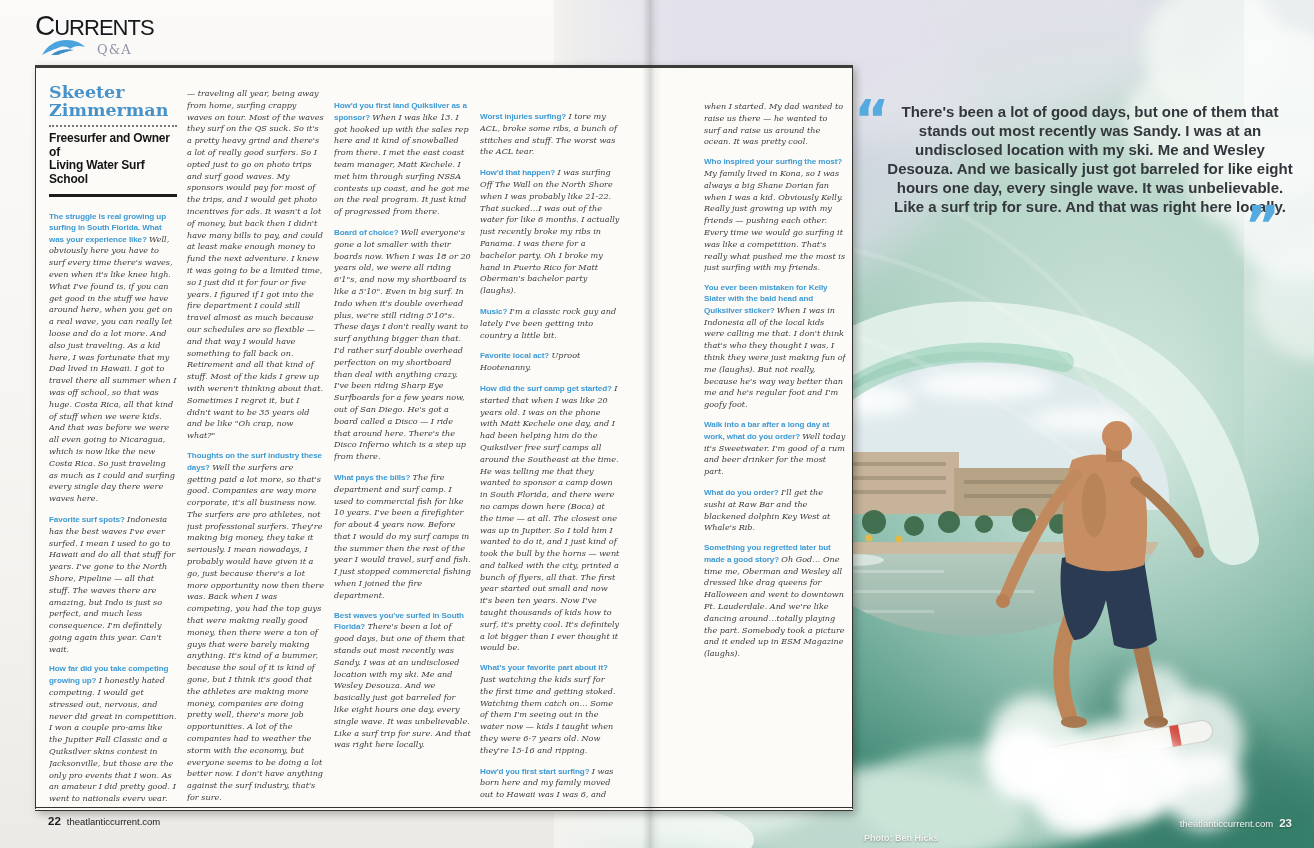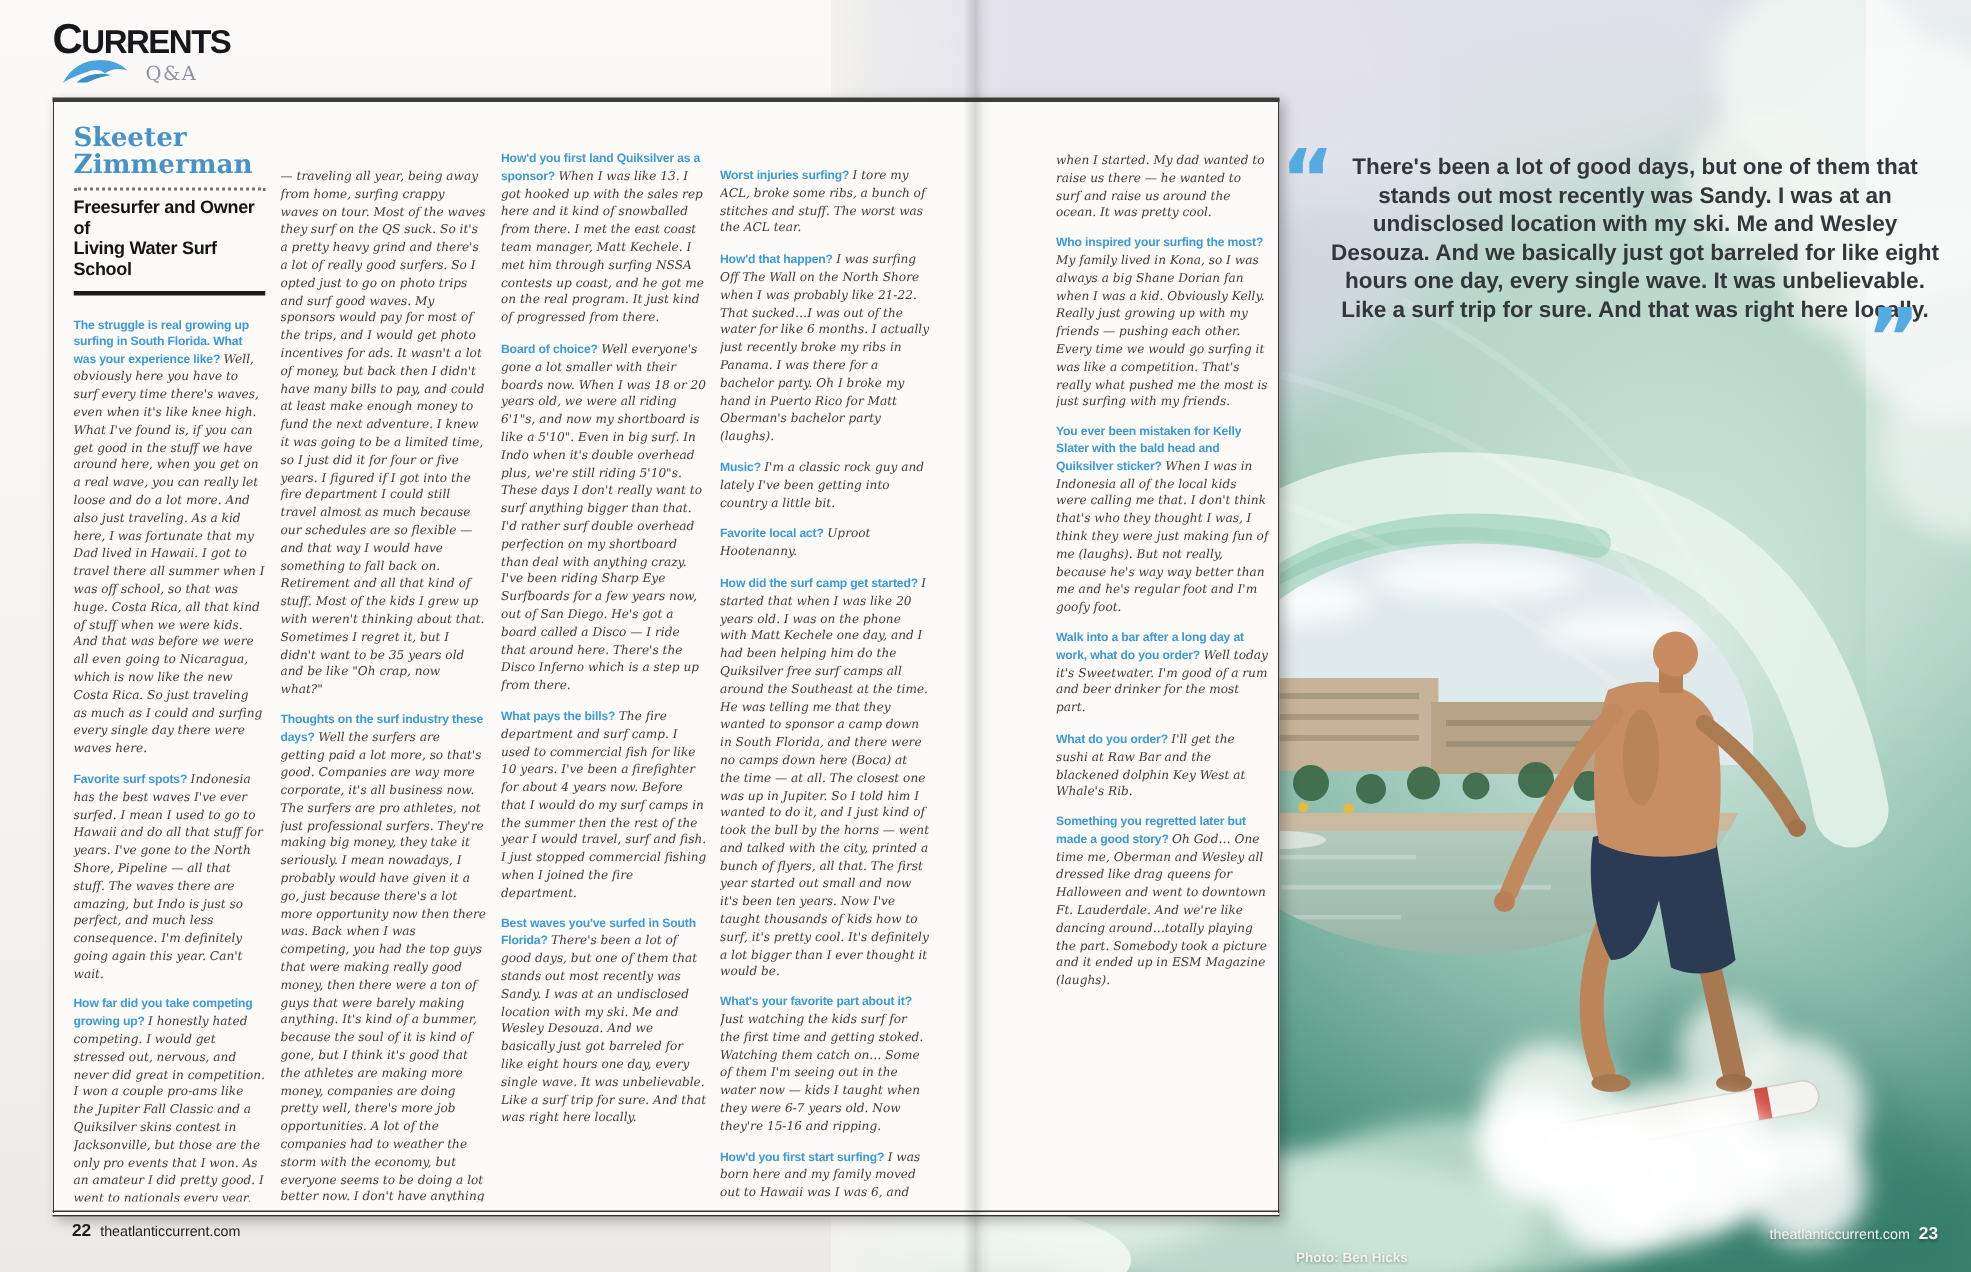--- a/index.html
+++ b/index.html
@@ -8,31 +8,31 @@
     background:linear-gradient(180deg,#fbfaf8 0%,#f3f2ef 70%,#eceae7 100%);
     font-family:"Liberation Sans",sans-serif;
   }
   
   .photo-wrap{position:absolute;left:554px;top:0;width:760px;height:848px;z-index:1;}
   .photo-wrap svg{display:block;width:760px;height:848px;}
   .fold-shadow{position:absolute;left:642px;top:0;width:20px;height:848px;z-index:6;pointer-events:none;
     background:linear-gradient(90deg,rgba(25,40,35,0) 0%,rgba(25,40,35,0.17) 42%,rgba(25,40,35,0.05) 66%,rgba(25,40,35,0) 100%);}
   
   .masthead{position:absolute;left:35px;top:15px;z-index:4;width:220px;height:46px;}
-  .brand{font-weight:bold;font-size:22px;letter-spacing:-1px;color:#17181c;text-transform:uppercase;line-height:22px;}
+  .brand{font-weight:normal;font-size:22px;letter-spacing:-1px;color:#17181c;text-transform:uppercase;line-height:22px;}
   .brand::first-letter{font-size:28px;}
   .wave-badge{position:absolute;left:6px;top:23px;width:52px;height:18px;}
   .section-label{position:absolute;left:62px;top:27px;font-family:"DejaVu Serif",serif;font-size:13px;letter-spacing:1px;color:#8d94a4;}
   
   .box{position:absolute;left:35px;top:65px;width:818px;height:746px;box-sizing:border-box;
     background:#fcfbf8;border:1px solid #34342f;border-top:3px solid #3c3c38;border-bottom:4px double #34342f;
     box-shadow:3px 3px 8px rgba(0,0,0,0.28);z-index:3;}
   .col{position:absolute;top:0;bottom:6px;overflow:hidden;box-sizing:border-box;}
   .col1{left:13px;width:128px;padding-top:15px;}
-  .col2{left:151px;width:137px;padding-top:44px;}
+  .col2{left:151px;width:137px;padding-top:20px;}
   .col3{left:298px;width:138px;padding-top:33px;}
   .col4{left:444px;width:140px;padding-top:43px;}
   .col5{left:668px;width:142px;padding-top:33px;}
   .title{font-family:"DejaVu Serif",serif;font-weight:bold;font-size:17.5px;line-height:18px;color:#4793c9;margin:0;}
   .dotted-rule{border-top:2px dotted #777;margin:6px 0 5px;}
   .subtitle{font-weight:bold;font-size:12px;line-height:13.5px;color:#141414;letter-spacing:-0.2px;}
   .thick-rule{height:3px;background:#1c1c1c;margin:8px 0 15px;}
   p.seg{margin:0 0 9px;font-size:8.1px;line-height:10.8px;}
   .q{font-family:"Liberation Sans",sans-serif;font-weight:bold;color:#3d9ad4;letter-spacing:-0.1px;text-align:right;}
   .a{font-family:"DejaVu Serif",serif;font-style:italic;color:#3b3b3b;}

